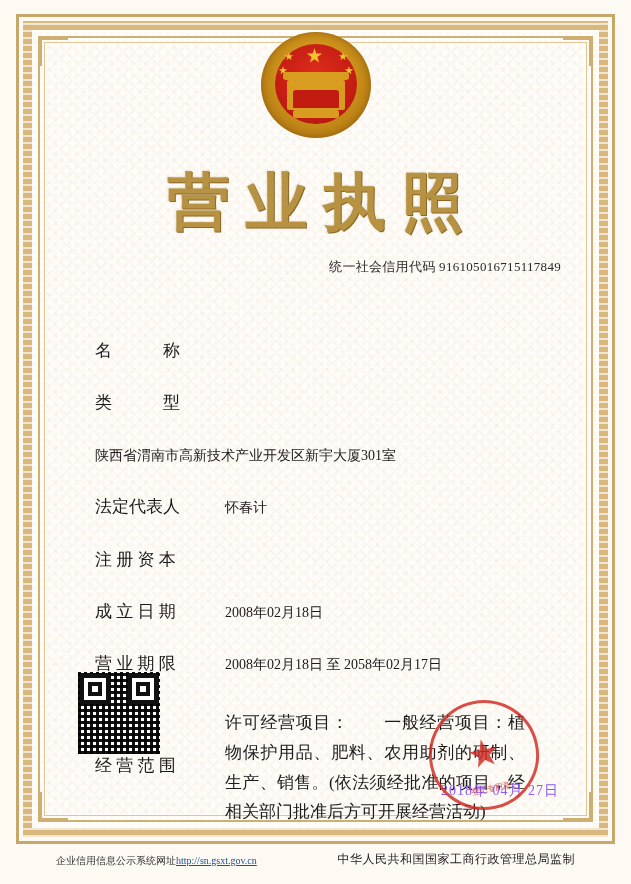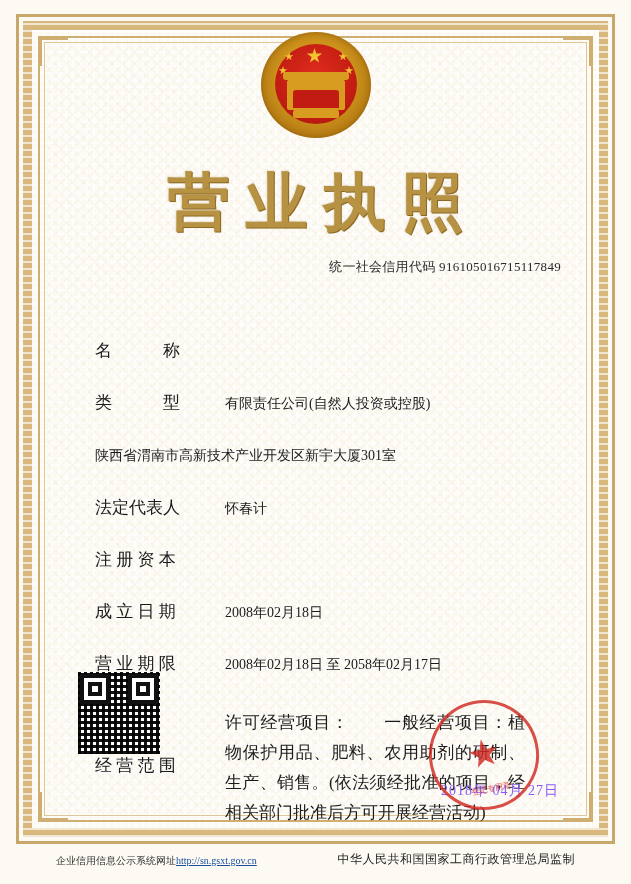--- a/index.html
+++ b/index.html
@@ -383,21 +383,20 @@
     <span>统一社会信用代码</span>
     <span>916105016715117849</span>
   </div>
 
   <div class="fields">
     <div class="row">
       <div class="label">名　　　称</div>
     </div>
     <div class="row">
       <div class="label">类　　　型</div>
-      <div class="value">有限责任公司(自然人投资或控股)</div>
     </div>
     <div class="row">
       <div class="value">陕西省渭南市高新技术产业开发区新宇大厦301室</div>
     </div>
     <div class="row">
       <div class="label">法定代表人</div>
       <div class="value">怀春计</div>
     </div>
     <div class="row">
       <div class="label">注 册 资 本</div>

